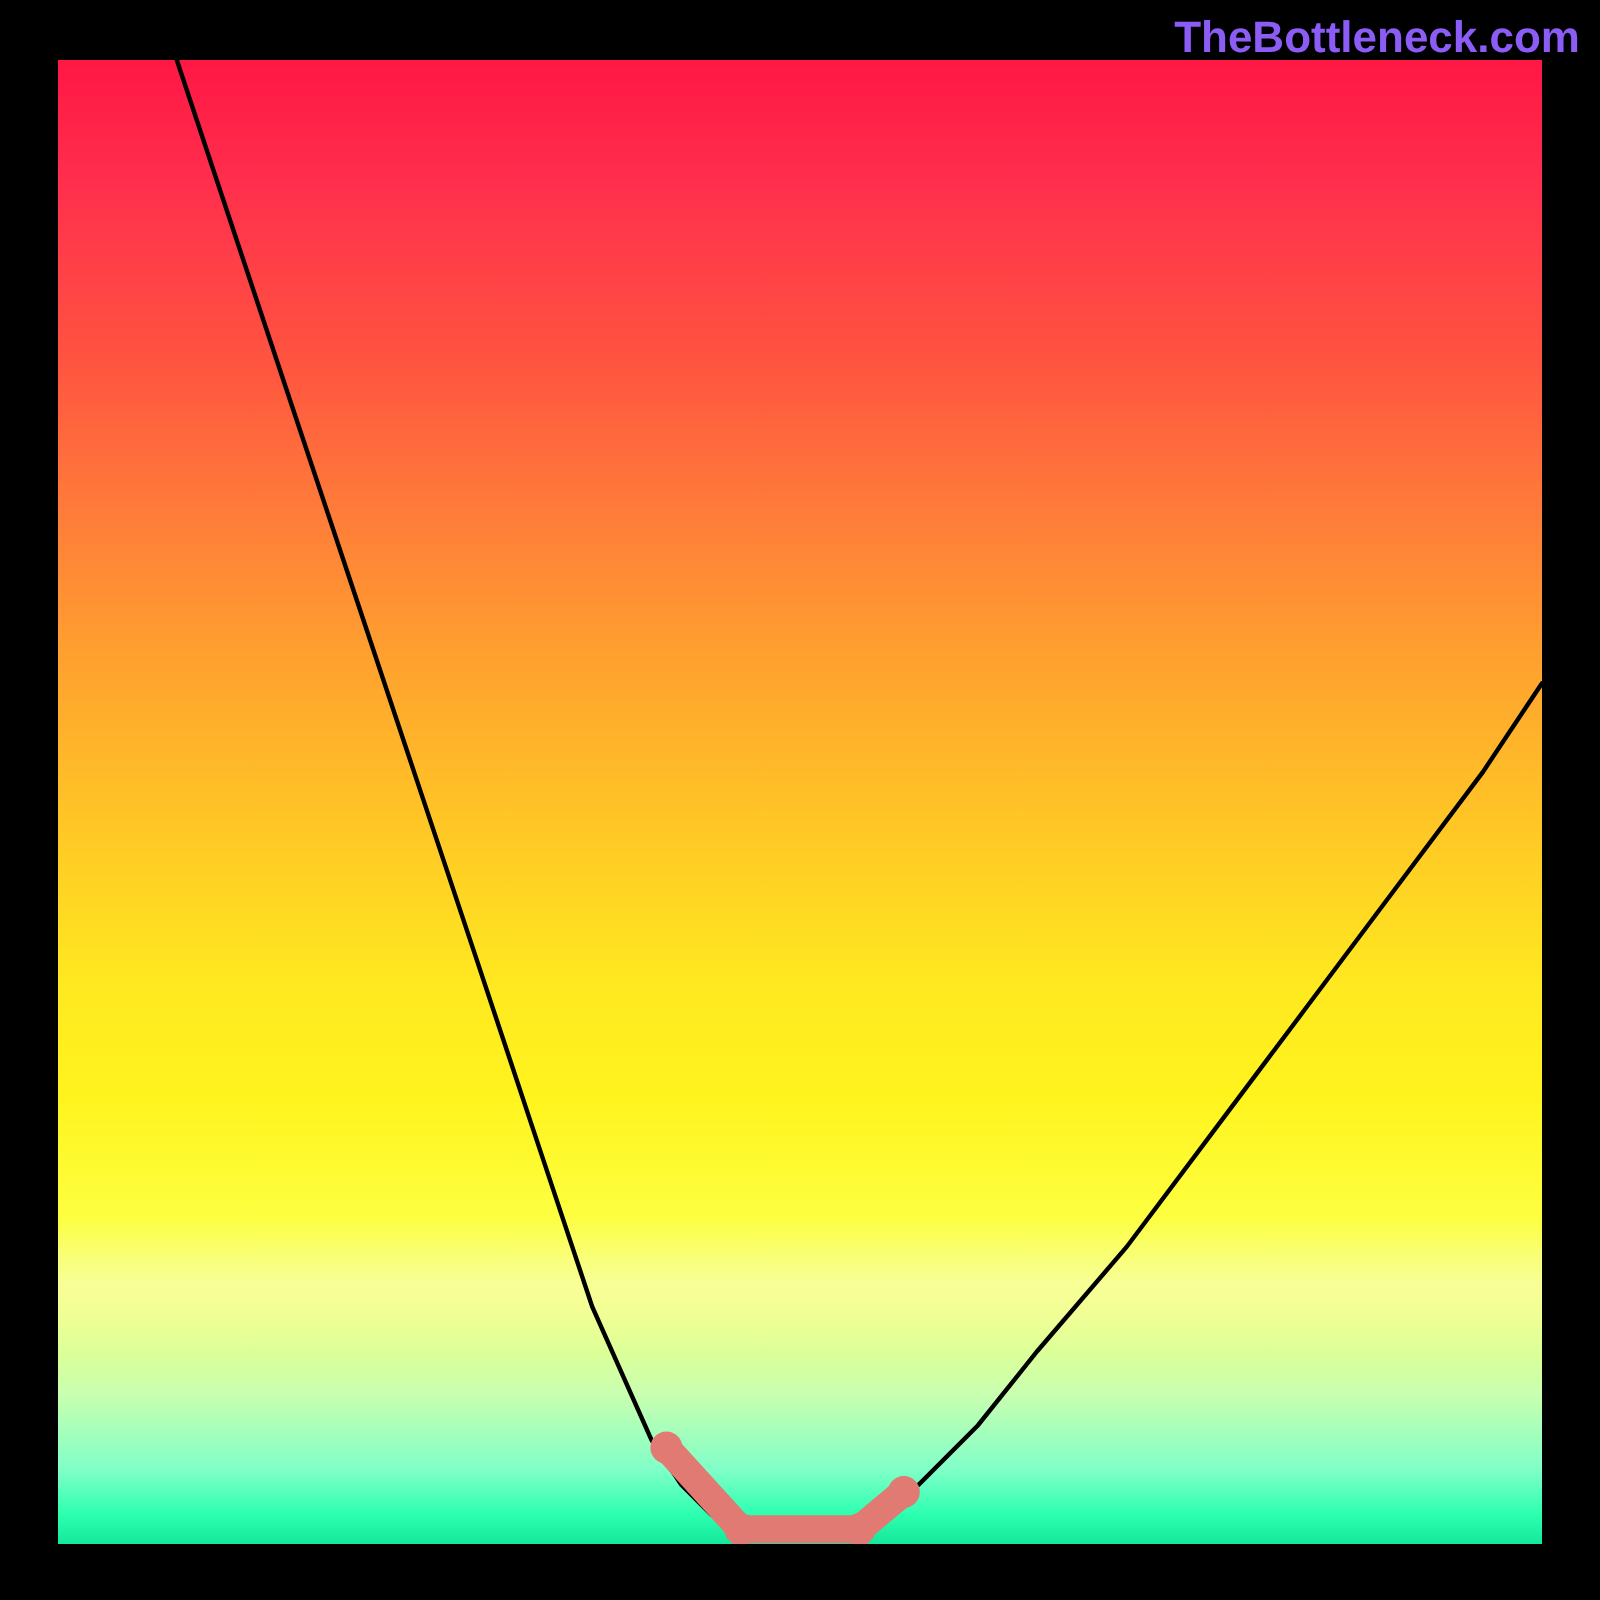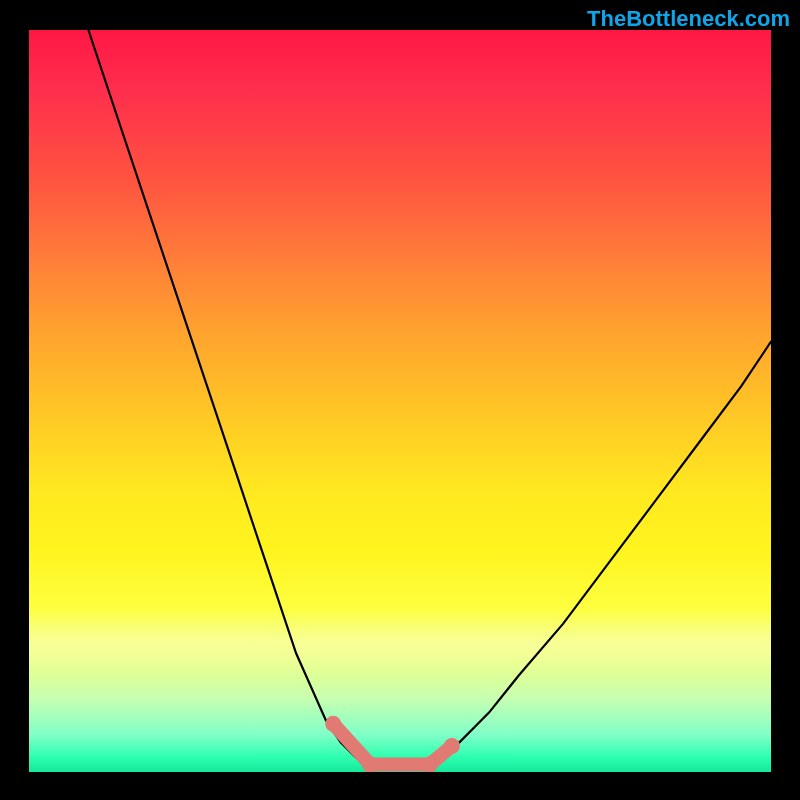--- a/index.html
+++ b/index.html
@@ -38,21 +38,21 @@
       rgba(255,255,220,0.35) 50%,
       rgba(255,255,255,0) 100%
     );
   }
   .watermark {
     position: absolute;
     top: 6px;
     right: 10px;
     font-family: Arial, Helvetica, sans-serif;
     font-size: 22px;
-    color: #0ea5e9;
+    color: #8b5cf6;
     font-weight: 600;
   }
   svg.curve {
     position: absolute;
     left: 0; top: 0;
     width: 742px; height: 742px;
   }
 </style>
 </head>
 <body>

